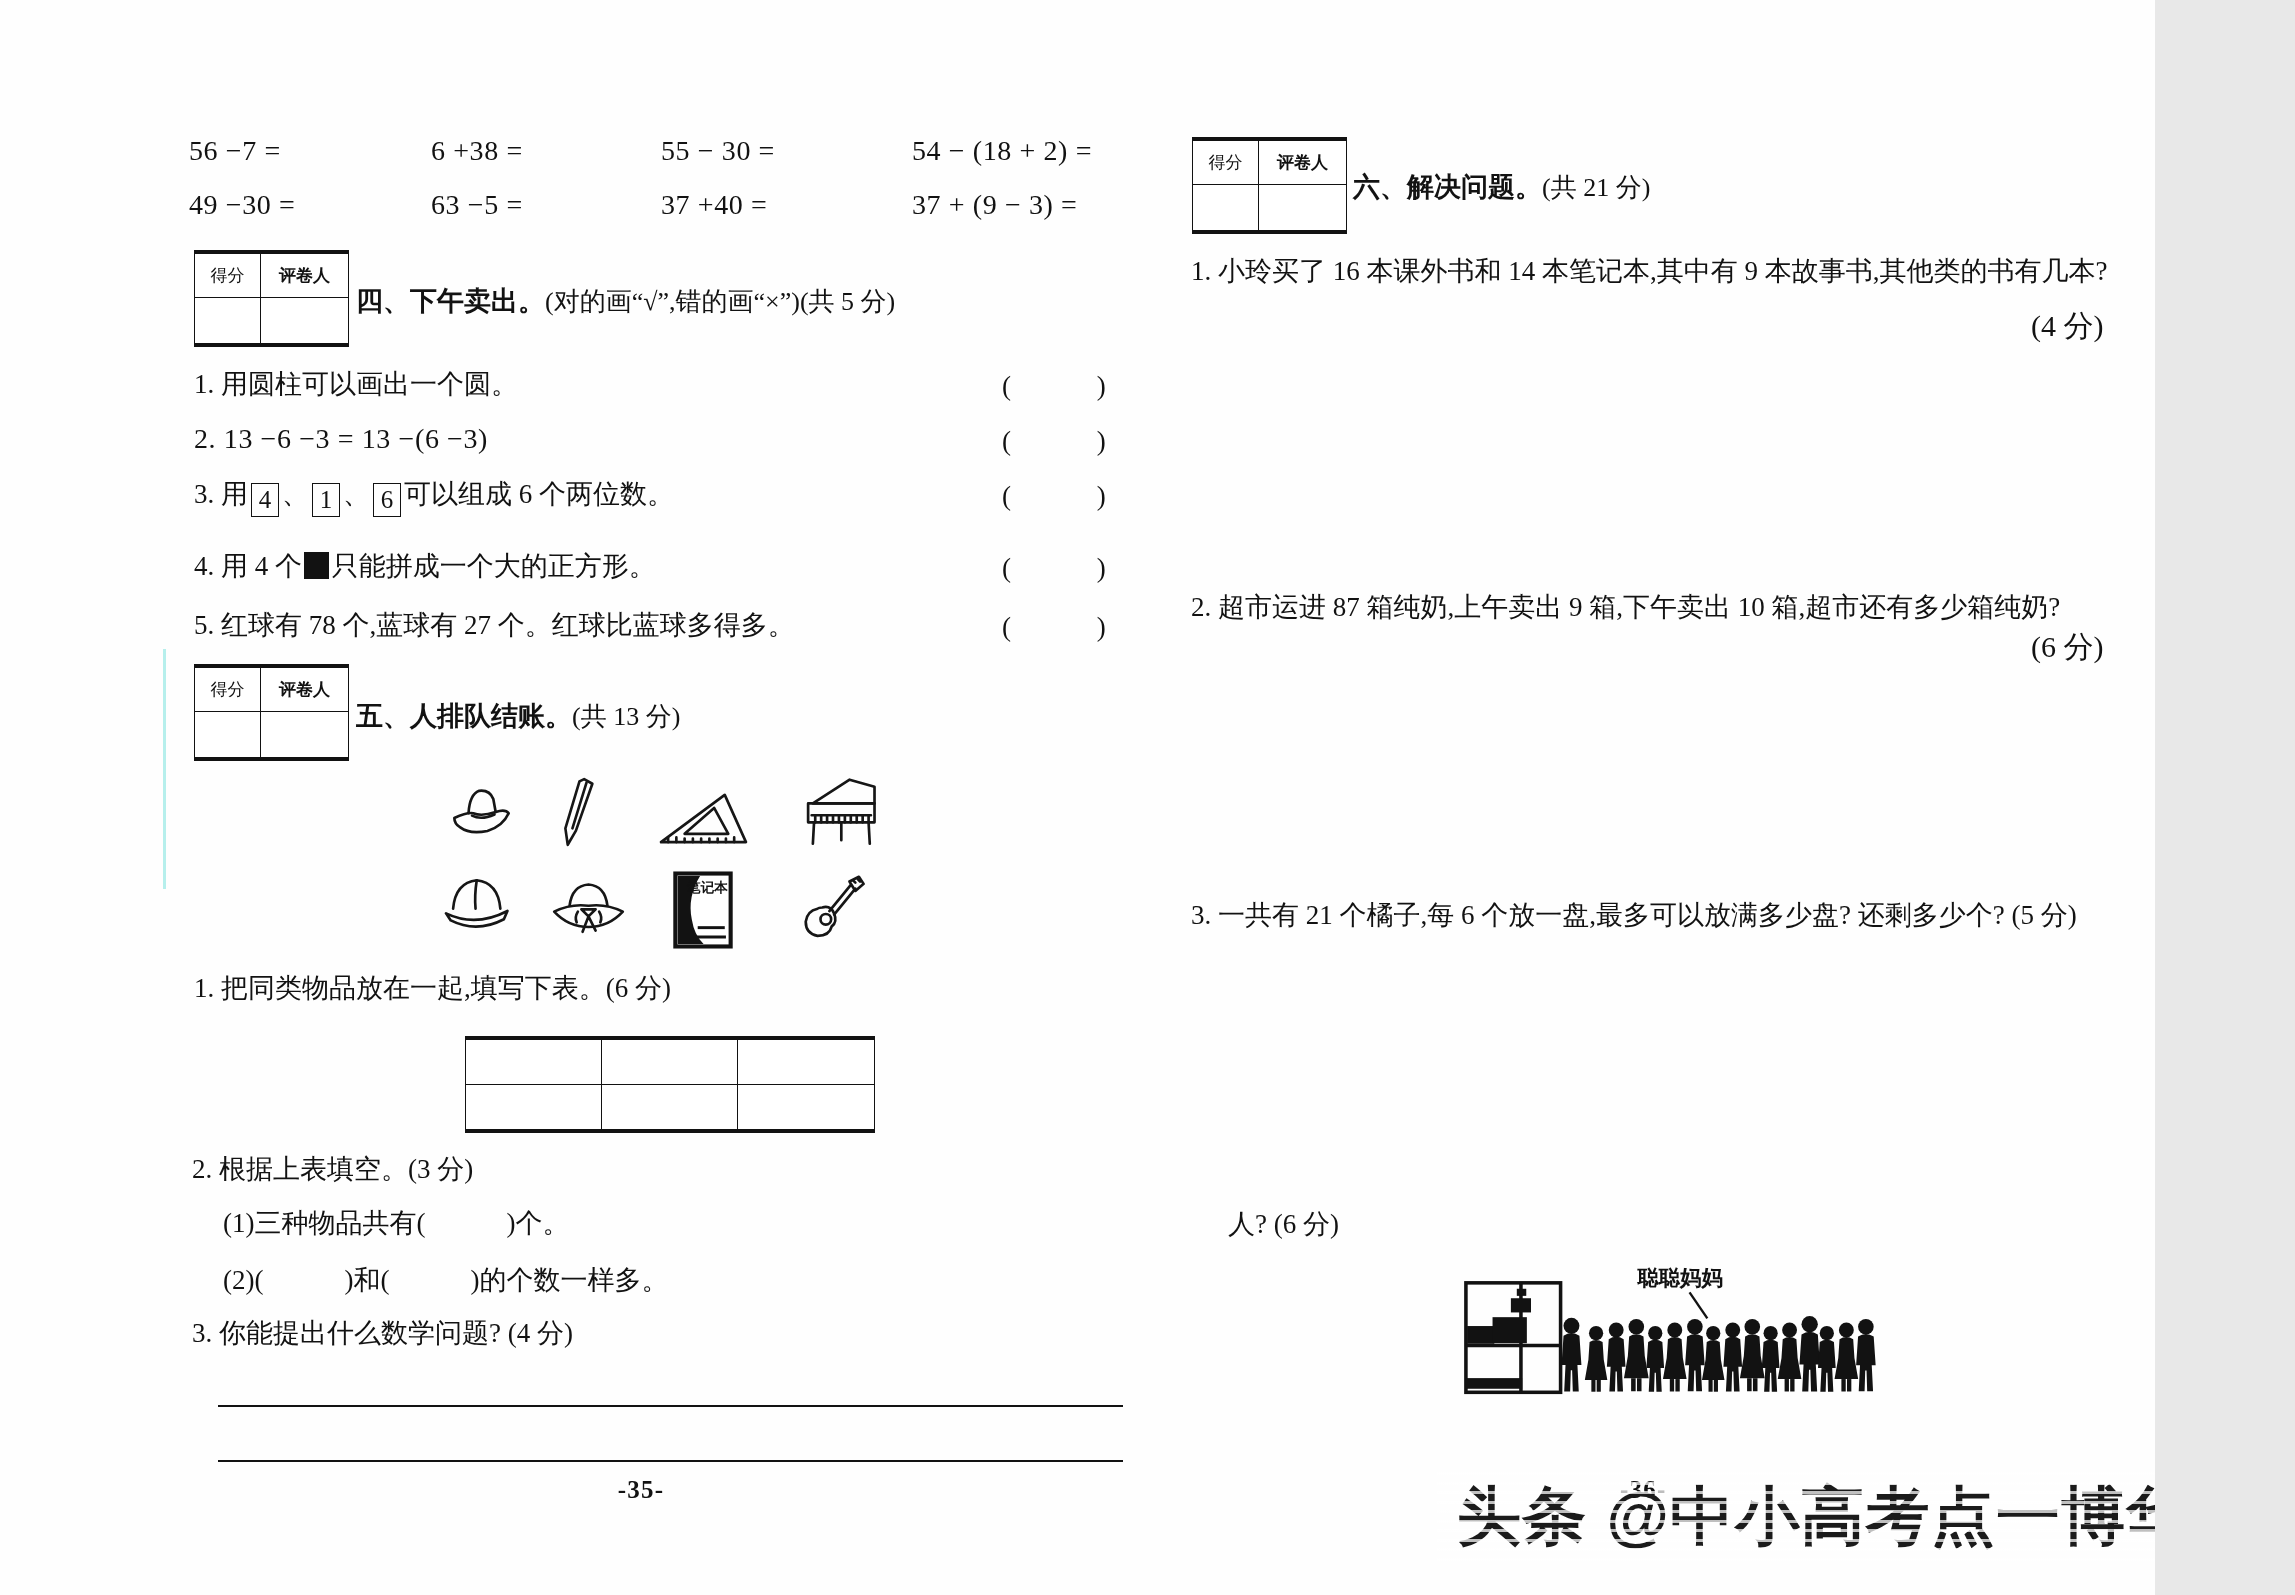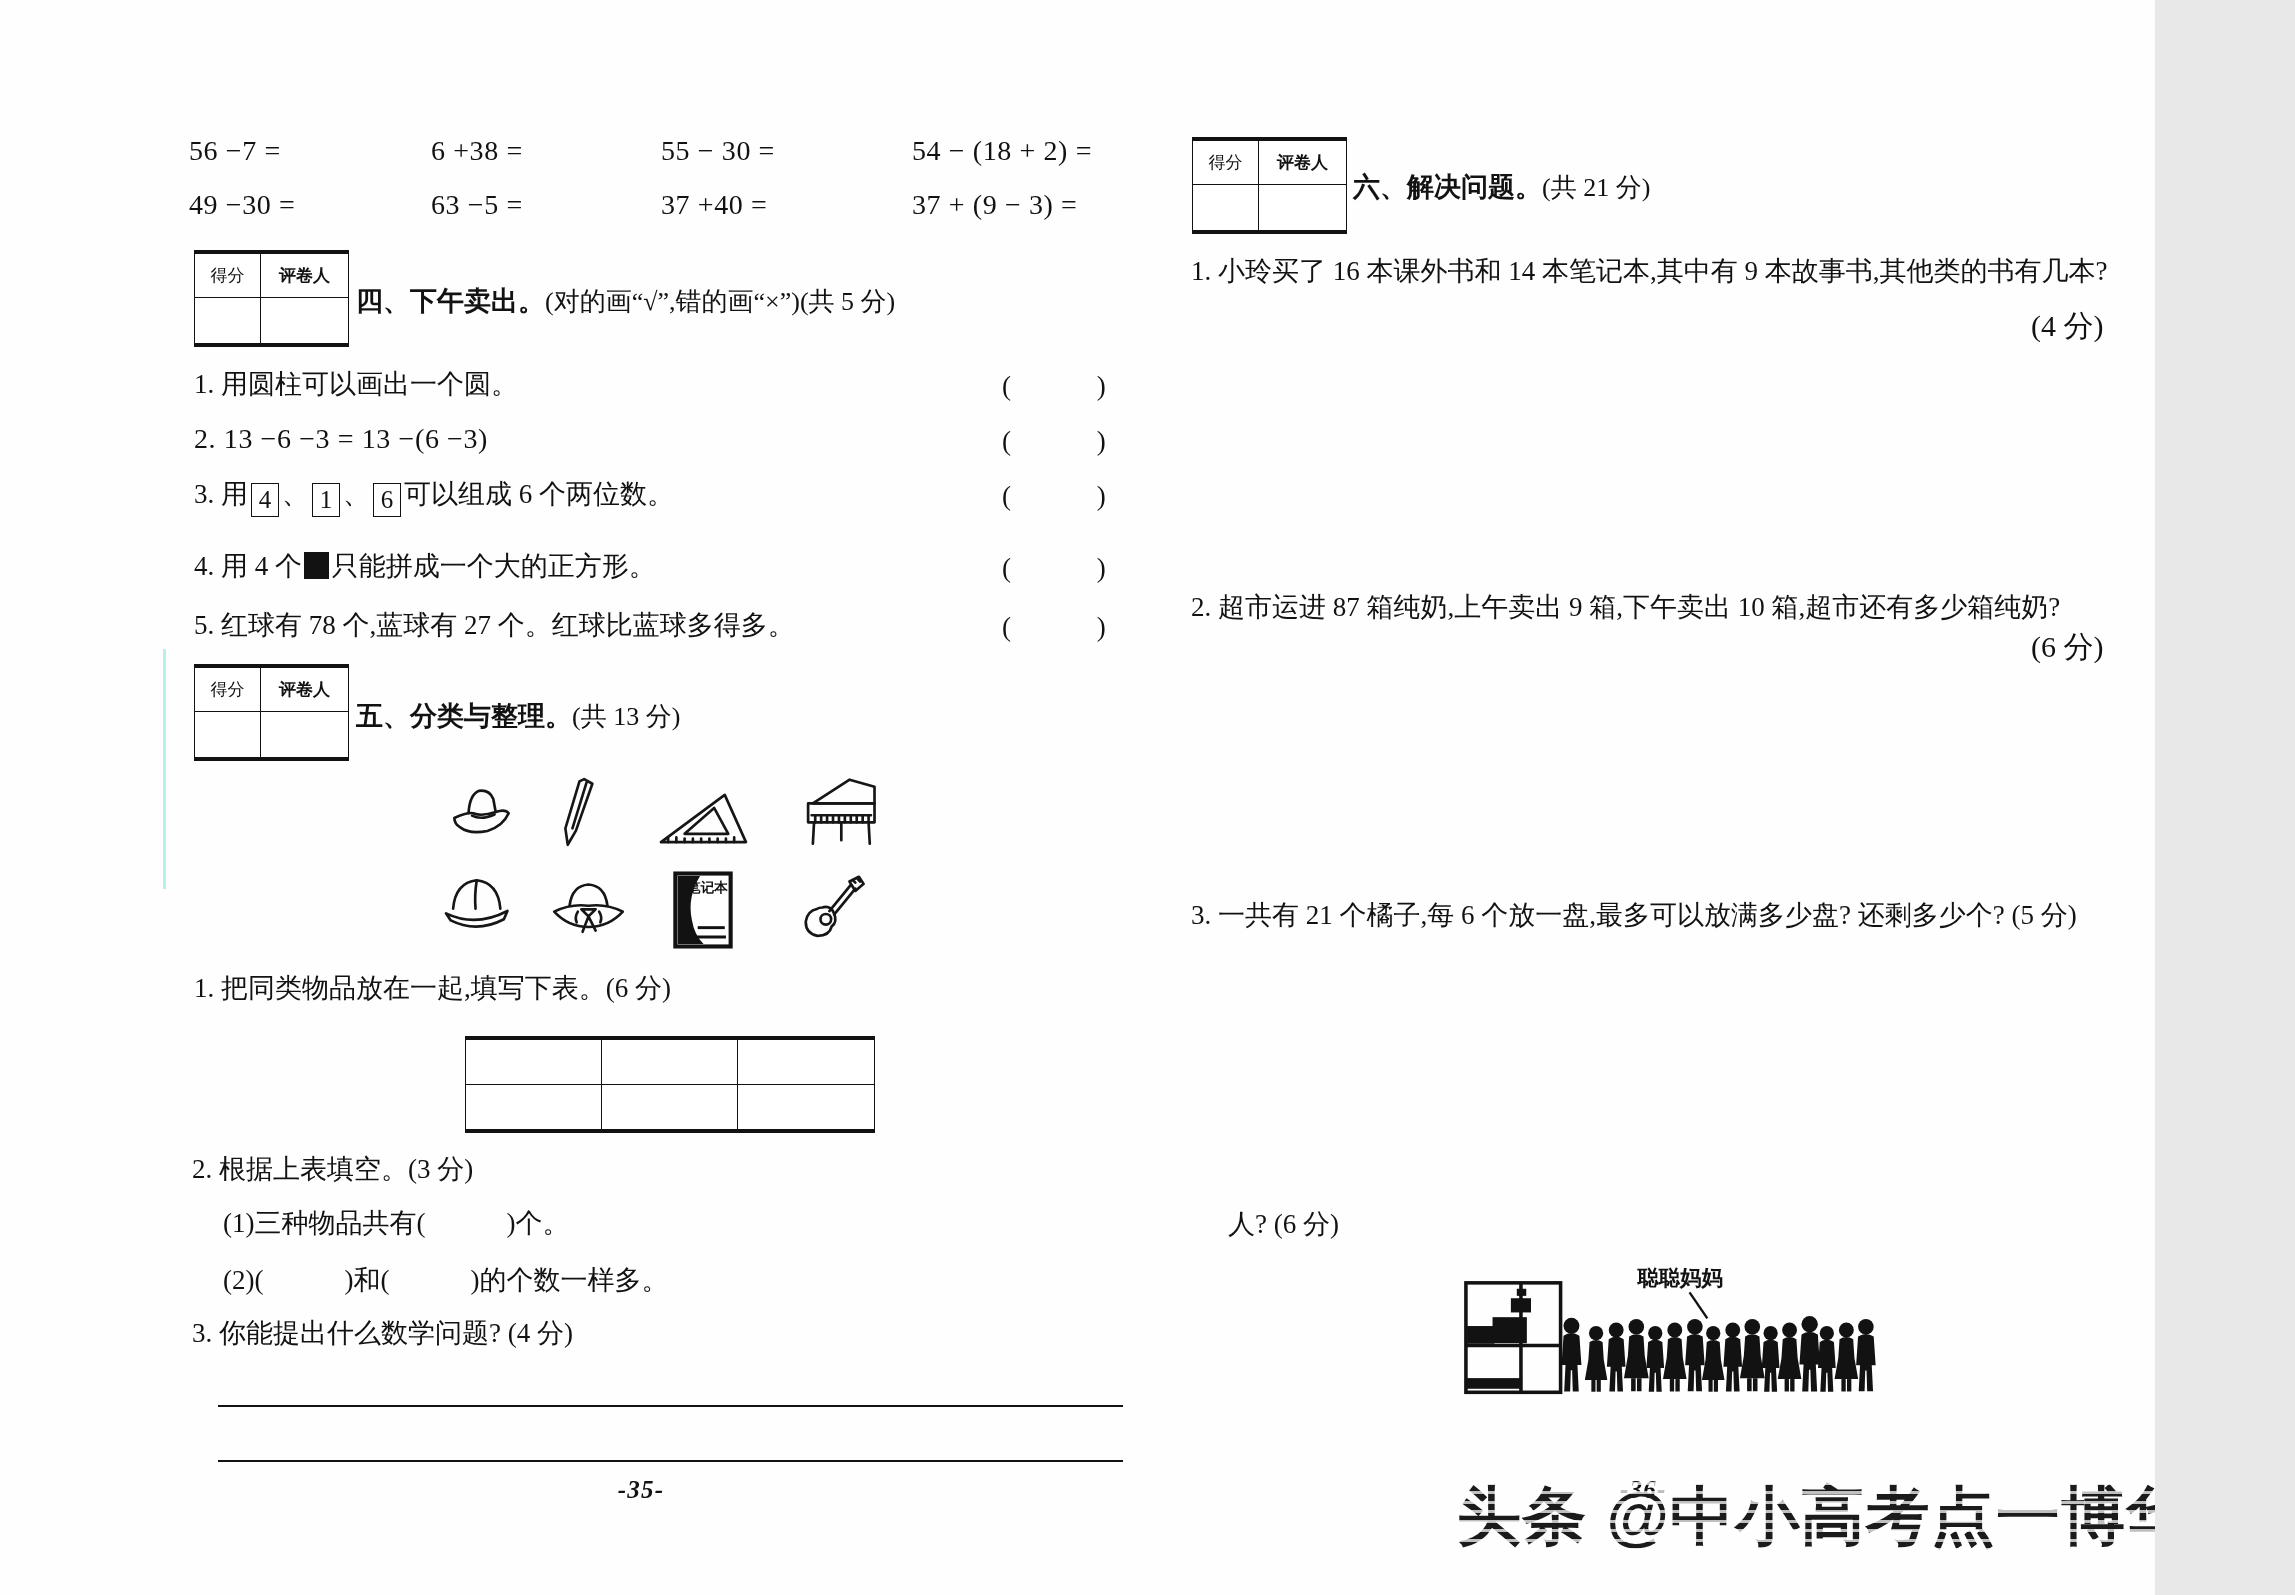--- a/index.html
+++ b/index.html
@@ -28,21 +28,21 @@
     text-align:center;font-size:25px;line-height:32px;margin:0 3px;vertical-align:-4.7px;}
   .blacksq{display:inline-block;width:25px;height:27px;background:#121212;vertical-align:-3.5px;margin:0 2.4px;}
   
   .ctable{position:absolute;left:465px;top:1036px;width:408px;height:89px;
     border:1.8px solid #121212;border-top-width:4.1px;border-bottom-width:4.1px;
     display:grid;grid-template-columns:1fr 1fr 1fr;grid-template-rows:1fr 1fr;background:#fff;}
   .ct-cell{border-right:1.8px solid #121212;border-bottom:1.8px solid #121212;}
   .ct-cell:nth-child(3n){border-right:none;}
   .ct-cell:nth-child(n+4){border-bottom:none;}
   .ansline{position:absolute;height:2.4px;background:#121212;}
-  .pageno{font-size:25px;font-weight:700;letter-spacing:1.2px;text-align:center;font-style:italic;}
+  .pageno{font-size:25px;font-weight:700;letter-spacing:1.2px;text-align:center;}
   .cyanline{position:absolute;left:163px;top:649px;width:3px;height:240px;background:#b6efec;}
   .watermark{font-family:"Liberation Sans","DejaVu Sans",sans-serif;font-weight:700;
     font-size:64px;color:#1b1b1b;letter-spacing:1.2px;}
   .scanlines{position:absolute;left:1437px;top:1466px;width:845px;height:95px;
     background:repeating-linear-gradient(180deg,rgba(255,255,255,0) 0 6.5px,rgba(255,255,255,.72) 6.5px 9.5px);
     pointer-events:none;}
   svg{display:block;}
   .ink{stroke:#161616;fill:none;stroke-width:4.5;stroke-linejoin:round;stroke-linecap:round;}
 </style>
 </head>
@@ -92,21 +92,21 @@
 
   <div class="cyanline"></div>
 
   <div class="scorebox" style="left:194px;top:664px">
     <div class="sb-cell">得分</div>
     <div class="sb-cell">评卷人</div>
     <div class="sb-cell"></div>
     <div class="sb-cell"></div>
   </div>
   <div class="abs" style="left:356px;top:698px">
-    <span class="head-bold">五、分类与整理。</span><span class="head-rest">(共 13 分)</span>
+    <span class="head-bold">五、人排队结账。</span><span class="head-rest">(共 13 分)</span>
   </div>
 
   <svg class="abs" style="left:446px;top:779px" width="71" height="62" viewBox="0 0 120 105">
     <path class="ink" d="M38 58 Q40 26 56 20 Q74 18 80 34 L84 56"></path>
     <path class="ink" d="M14 66 Q36 56 46 58 Q60 64 84 56 Q100 50 106 58 Q96 80 70 88 Q40 94 24 82 Q14 76 14 66 Z"></path>
     <path class="ink" d="M44 62 Q60 70 82 60"></path>
   </svg>
   <svg class="abs" style="left:556px;top:774px" width="44" height="77" viewBox="0 0 75 130">
     <path class="ink" d="M48 8 L62 16 L34 96 L20 120 L16 92 L40 12 Z"></path>
     <path class="ink" d="M52 14 L28 92"></path>

